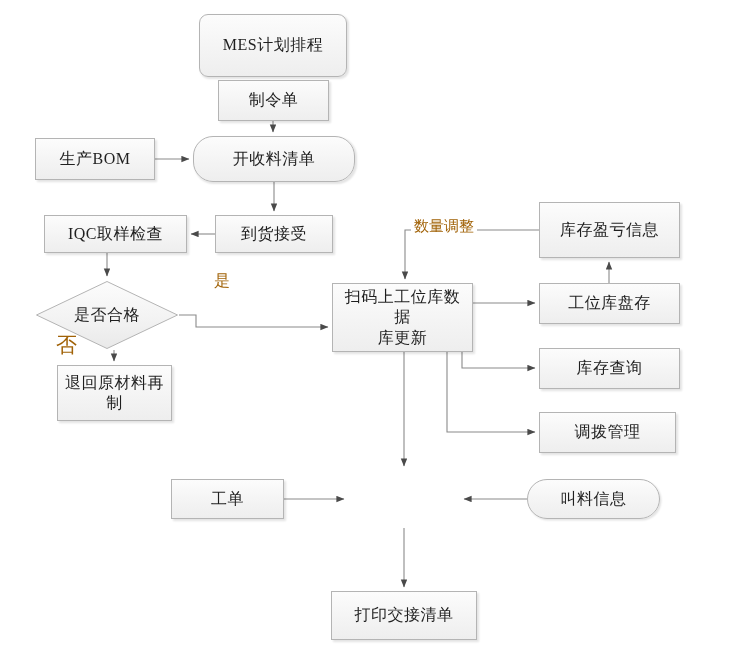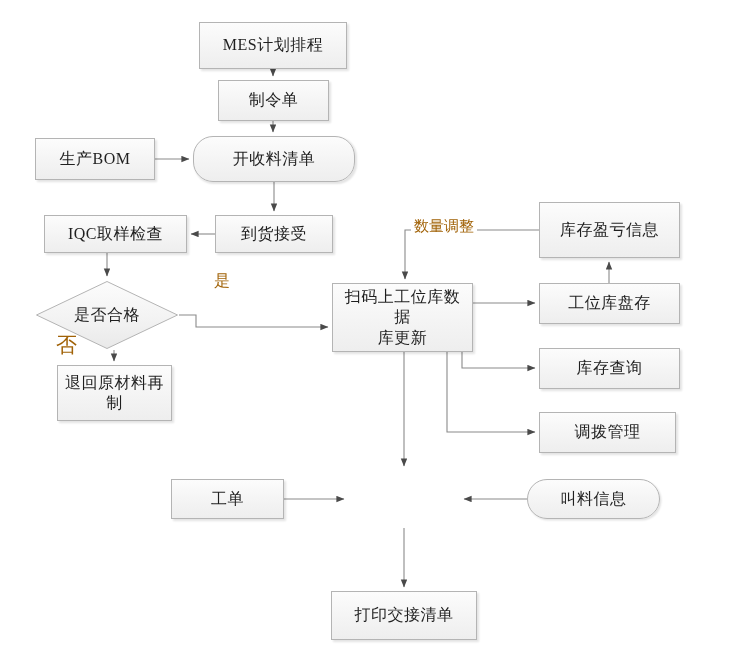--- a/index.html
+++ b/index.html
@@ -120,21 +120,21 @@
       <path d="M404,352 L404,466"></path>
 
       <path d="M284,499 L344,499"></path>
 
       <path d="M527,499 L464,499"></path>
 
       <path d="M404,528 L404,587"></path>
     </g>
   </svg>
 
-  <div class="node" style="left:199px; top:22px; width:148px; height:47px;">
+  <div class="node" style="left:199px; top:14px; width:148px; height:63px;border-radius:9px;">
     <span class="txt">MES计划排程</span>
   </div>
 
   <div class="node" style="left:218px; top:80px; width:111px; height:41px;">
     <span class="txt">制令单</span>
   </div>
 
   <div class="node" style="left:35px; top:138px; width:120px; height:42px;">
     <span class="txt">生产BOM</span>
   </div>

